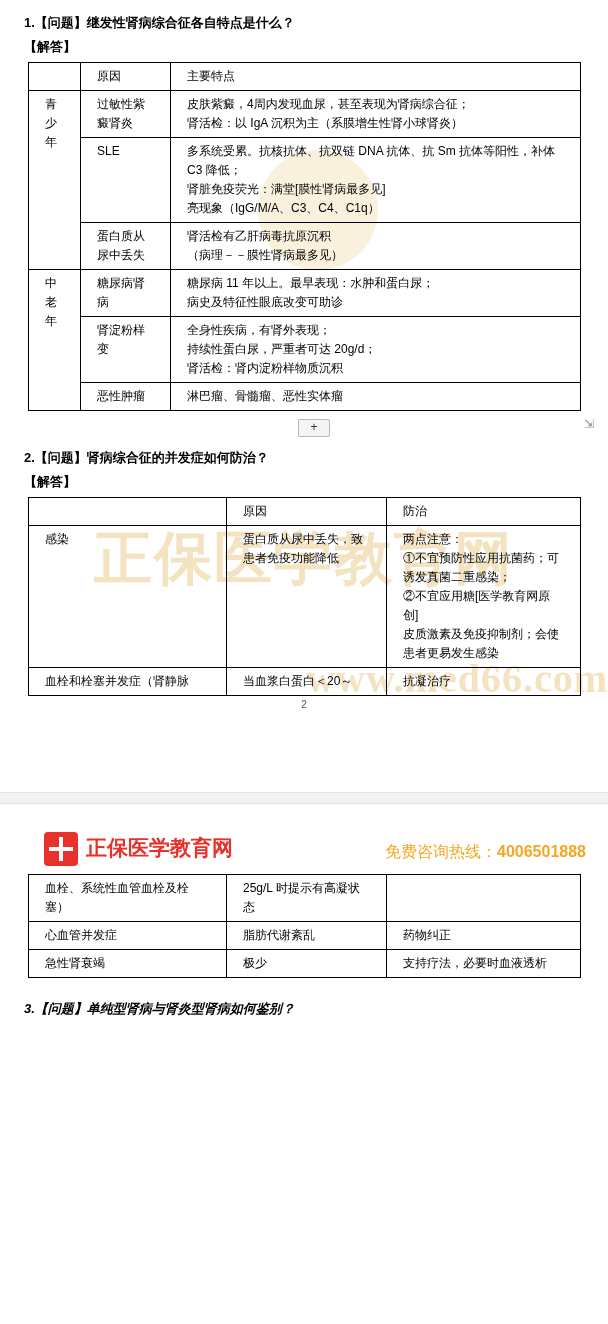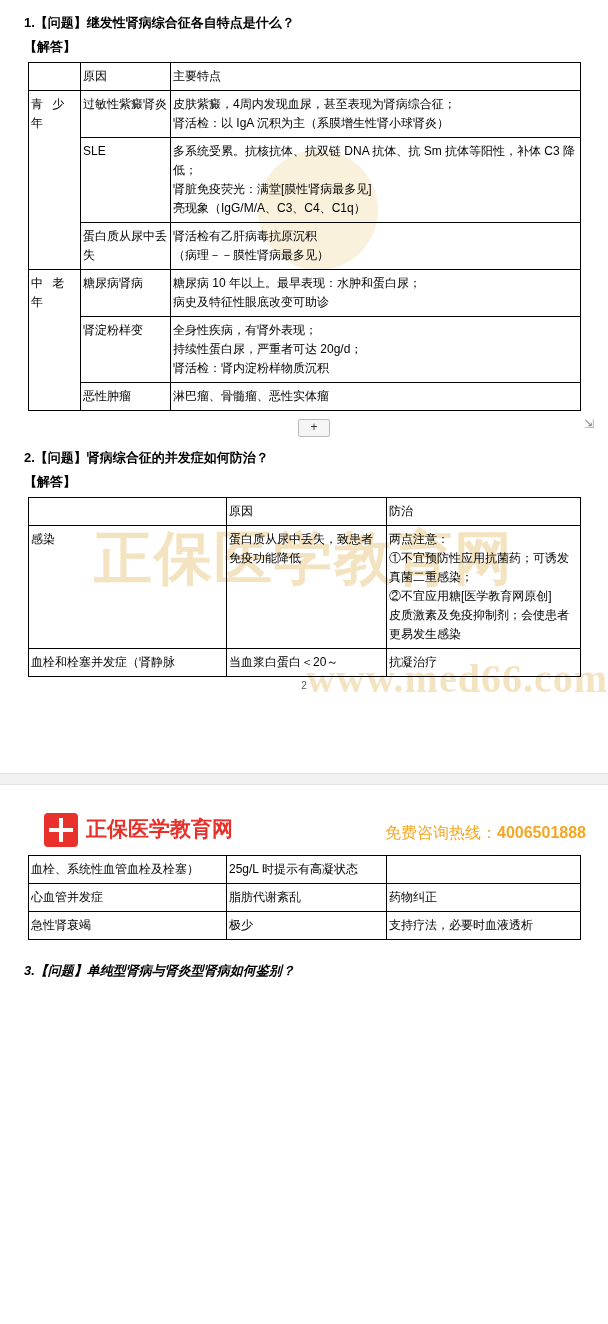--- a/index.html
+++ b/index.html
@@ -77,21 +77,21 @@
   }
   table.doc {
     border-collapse: collapse;
     width: 552px;
     margin-left: 18px;
     background: transparent;
     table-layout: fixed;
   }
   table.doc td {
     border: 1px solid #000;
-    padding: 4px 2px;
+    padding: 4px 16px;
     vertical-align: top;
     font-size: 12px;
     line-height: 19px;
     word-break: break-all;
   }
   .nowrapcell { white-space: pre-line; }
   .vcenter { vertical-align: middle; margin-left: 20px; }
   .spread {
     letter-spacing: 3px;
   }
@@ -242,21 +242,21 @@
         </tr>
         <tr>
           <td class="nowrapcell">蛋白质从尿中丢失</td>
           <td class="nowrapcell">肾活检有乙肝病毒抗原沉积
 （病理－－膜性肾病最多见）</td>
         </tr>
 
         <tr>
           <td class="vcenter spread" rowspan="3">中 老 年</td>
           <td class="nowrapcell vcenter">糖尿病肾病</td>
-          <td class="nowrapcell">糖尿病 10 年以上。最早表现：水肿和蛋白尿；
+          <td class="nowrapcell">糖尿病 11 年以上。最早表现：水肿和蛋白尿；
 病史及特征性眼底改变可助诊</td>
         </tr>
         <tr>
           <td class="nowrapcell vcenter">肾淀粉样变</td>
           <td class="nowrapcell">全身性疾病，有肾外表现；
 持续性蛋白尿，严重者可达 20g/d；
 肾活检：肾内淀粉样物质沉积</td>
         </tr>
         <tr>
           <td class="nowrapcell">恶性肿瘤</td>

